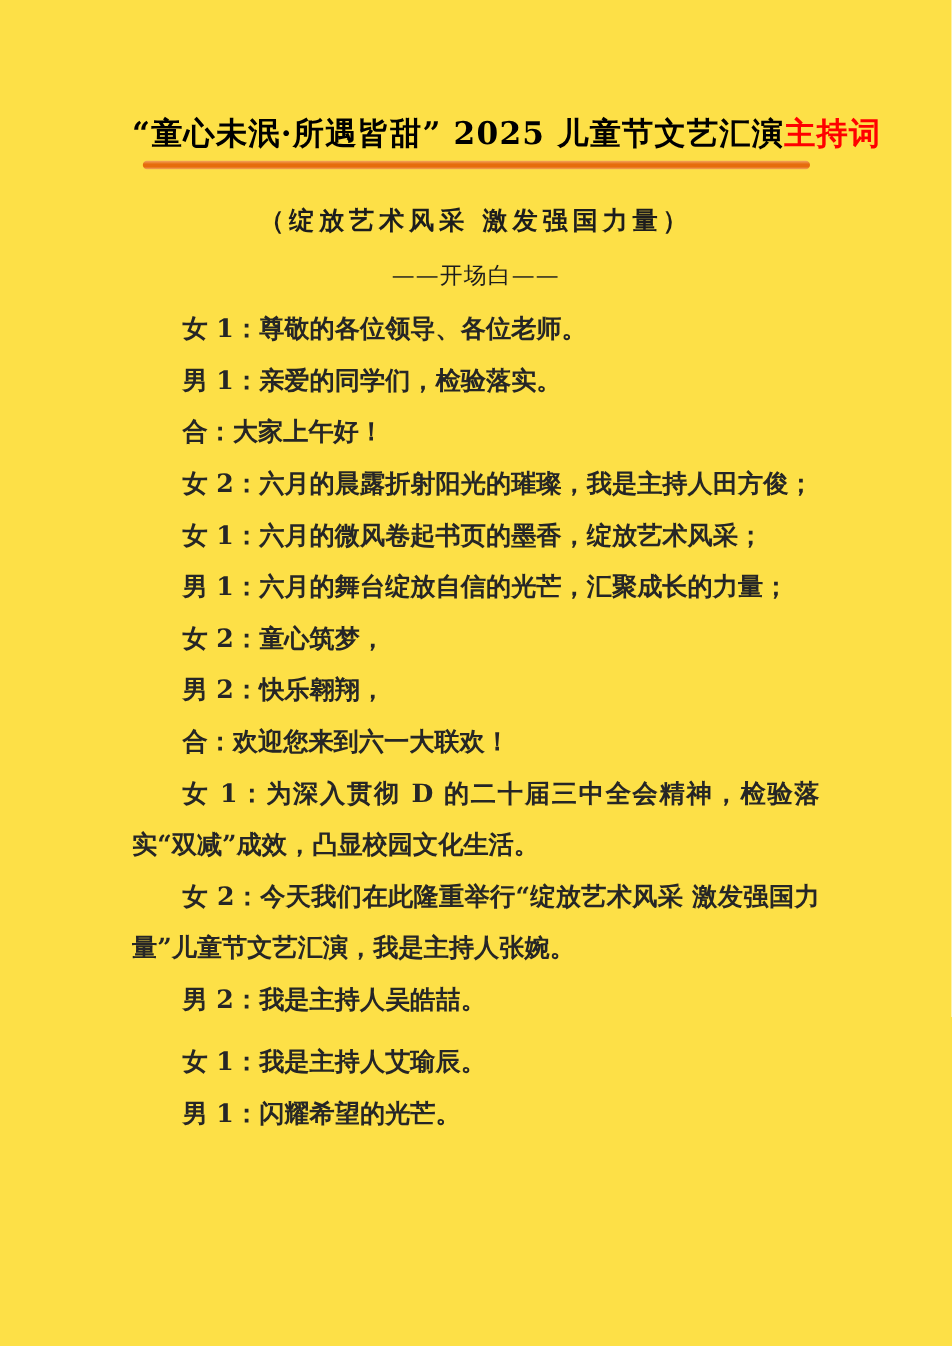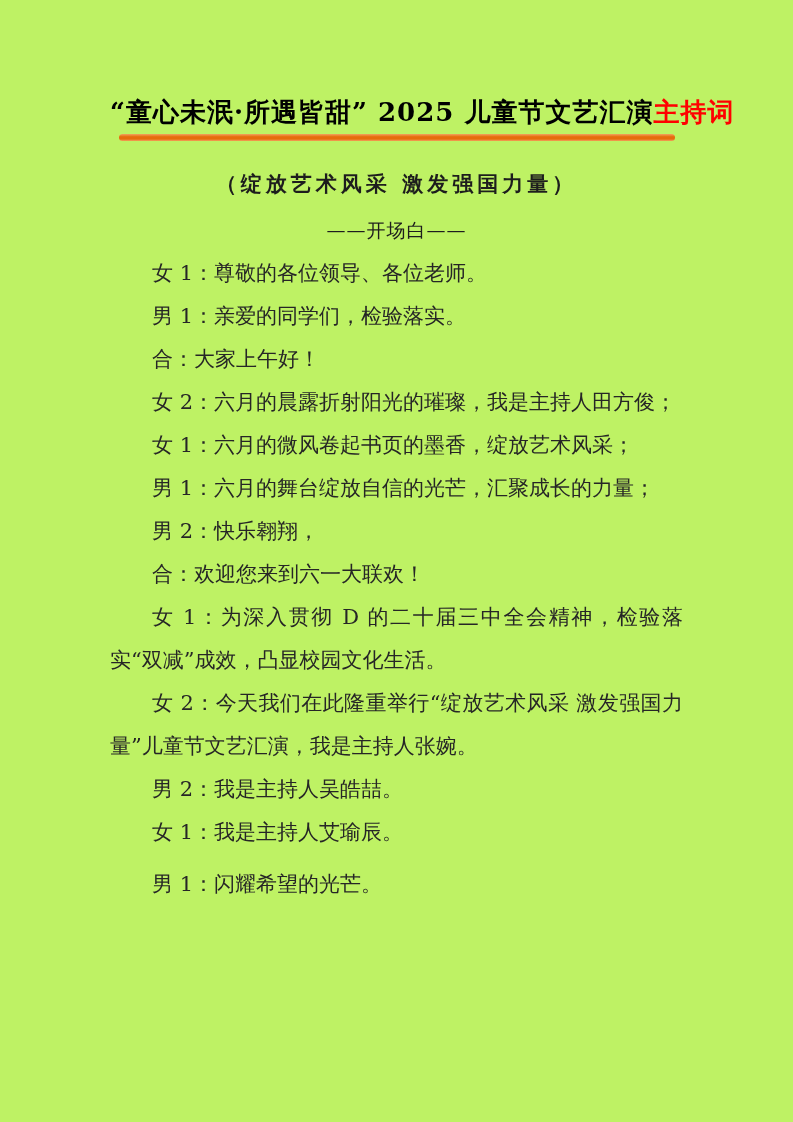--- a/index.html
+++ b/index.html
@@ -5,21 +5,21 @@
   html, body {
     margin: 0;
     padding: 0;
     background: #ffffff;
   }
   .page {
     position: relative;
     width: 793px;
     height: 1122px;
     margin: 0 auto;
-    background: #bef264;
+    background: #fde047;
     box-sizing: border-box;
     padding: 92px 110px 0 110px;
     font-family: "DejaVu Serif", "Liberation Serif", serif;
     color: #222222;
     overflow: hidden;
   }
   .doc-title {
     margin: 0;
     font-size: 26px;
     line-height: 40px;
@@ -52,20 +52,21 @@
     text-align: center;
     letter-spacing: 1px;
     color: #1d1d1d;
   }
   .dialogue {
     margin-top: 6px;
     font-size: 21px;
     line-height: 43px;
     text-align: justify;
     color: #262626;
+    font-weight: bold;
   }
   .dialogue p.line {
     margin: 0;
     text-indent: 42px;
   }
   
   .dialogue p.line:nth-child(13) {
     margin-top: 9px;
   }
 </style>
@@ -89,20 +90,21 @@
 
   <p class="line"><span>合：</span><span>大家上午好！</span></p>
 
   <p class="line"><span>女 2：</span><span>六月的晨露折射阳光的璀璨，我是主持人田方俊；</span></p>
 
 
   <p class="line"><span>女 1：</span><span>六月的微风卷起书页的墨香，绽放艺术风采；</span></p>
 
   <p class="line"><span>男 1：</span><span>六月的舞台绽放自信的光芒，汇聚成长的力量；</span></p>
 
+  <p class="line"><span>女 2：</span><span>童心筑梦，</span></p>
 
   <p class="line"><span>男 2：</span><span>快乐翱翔，</span></p>
 
   <p class="line"><span>合：</span><span>欢迎您来到六一大联欢！</span></p>
 
   <p class="line"><span>女 1：</span><span>为深入贯彻 D 的二十届三中全会精神，检验落实“双减”成效，凸显校园文化生活。</span></p>
 
   <p class="line"><span>女 2：</span><span>今天我们在此隆重举行“绽放艺术风采 激发强国力量”儿童节文艺汇演，我是主持人张婉。</span></p>
 
   <p class="line"><span>男 2：</span><span>我是主持人吴皓喆。</span></p>

